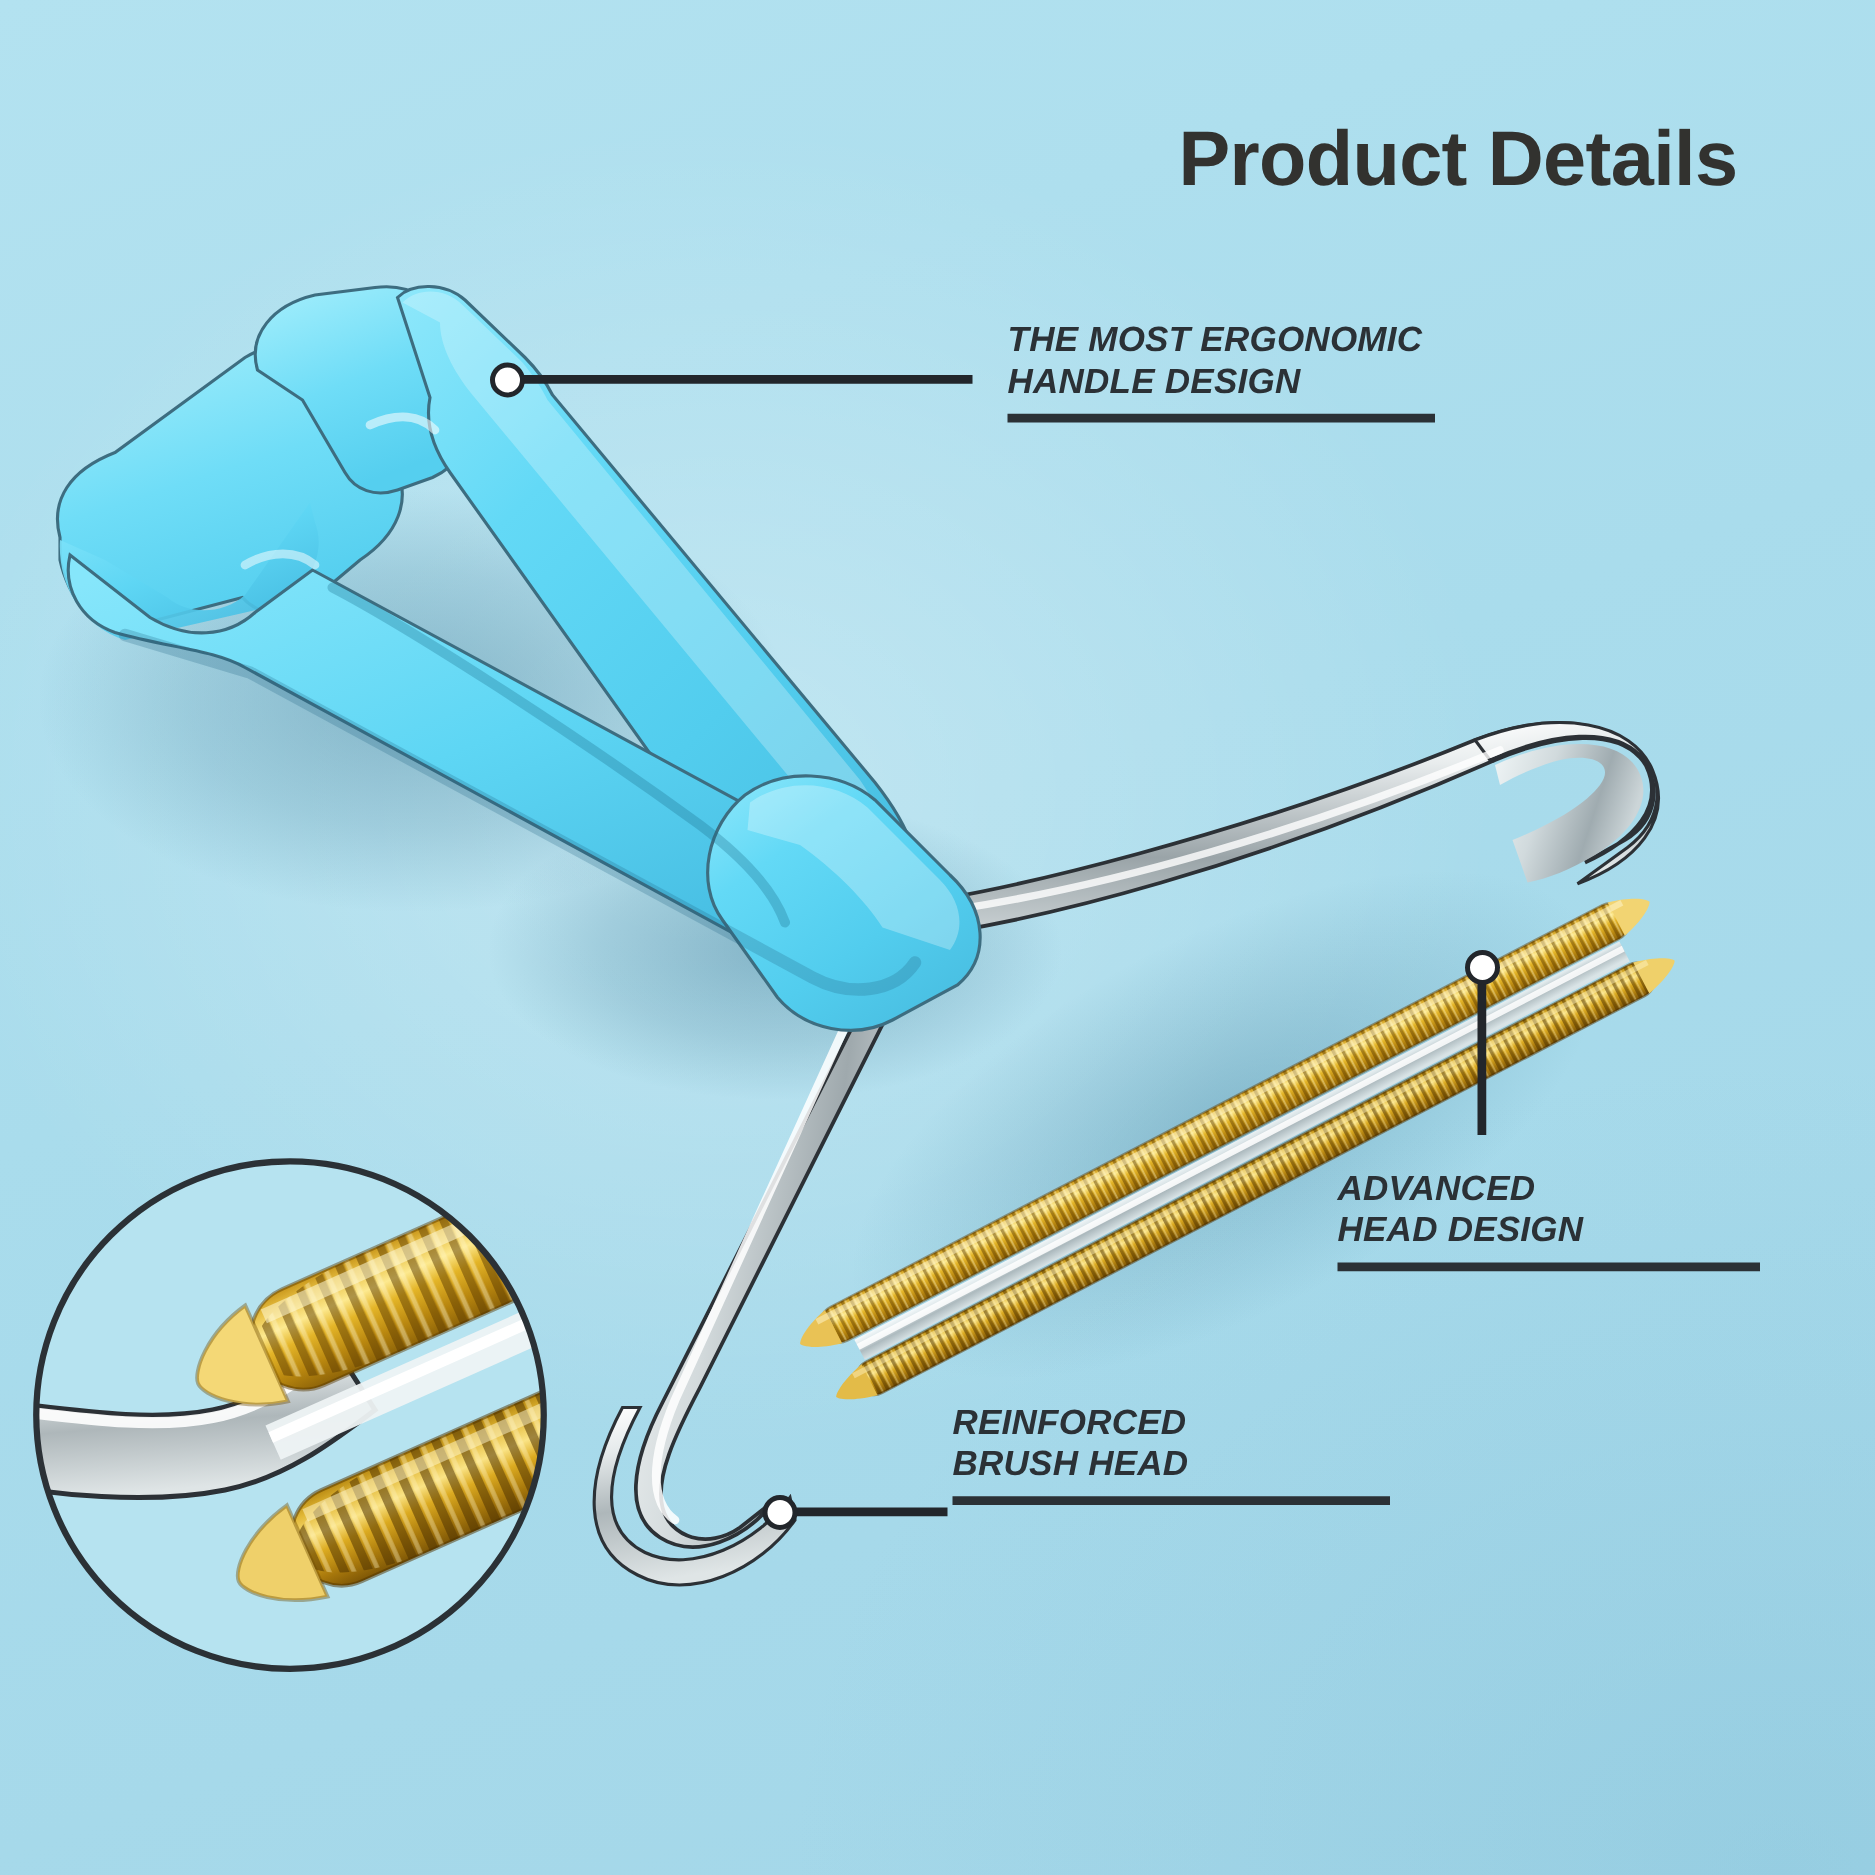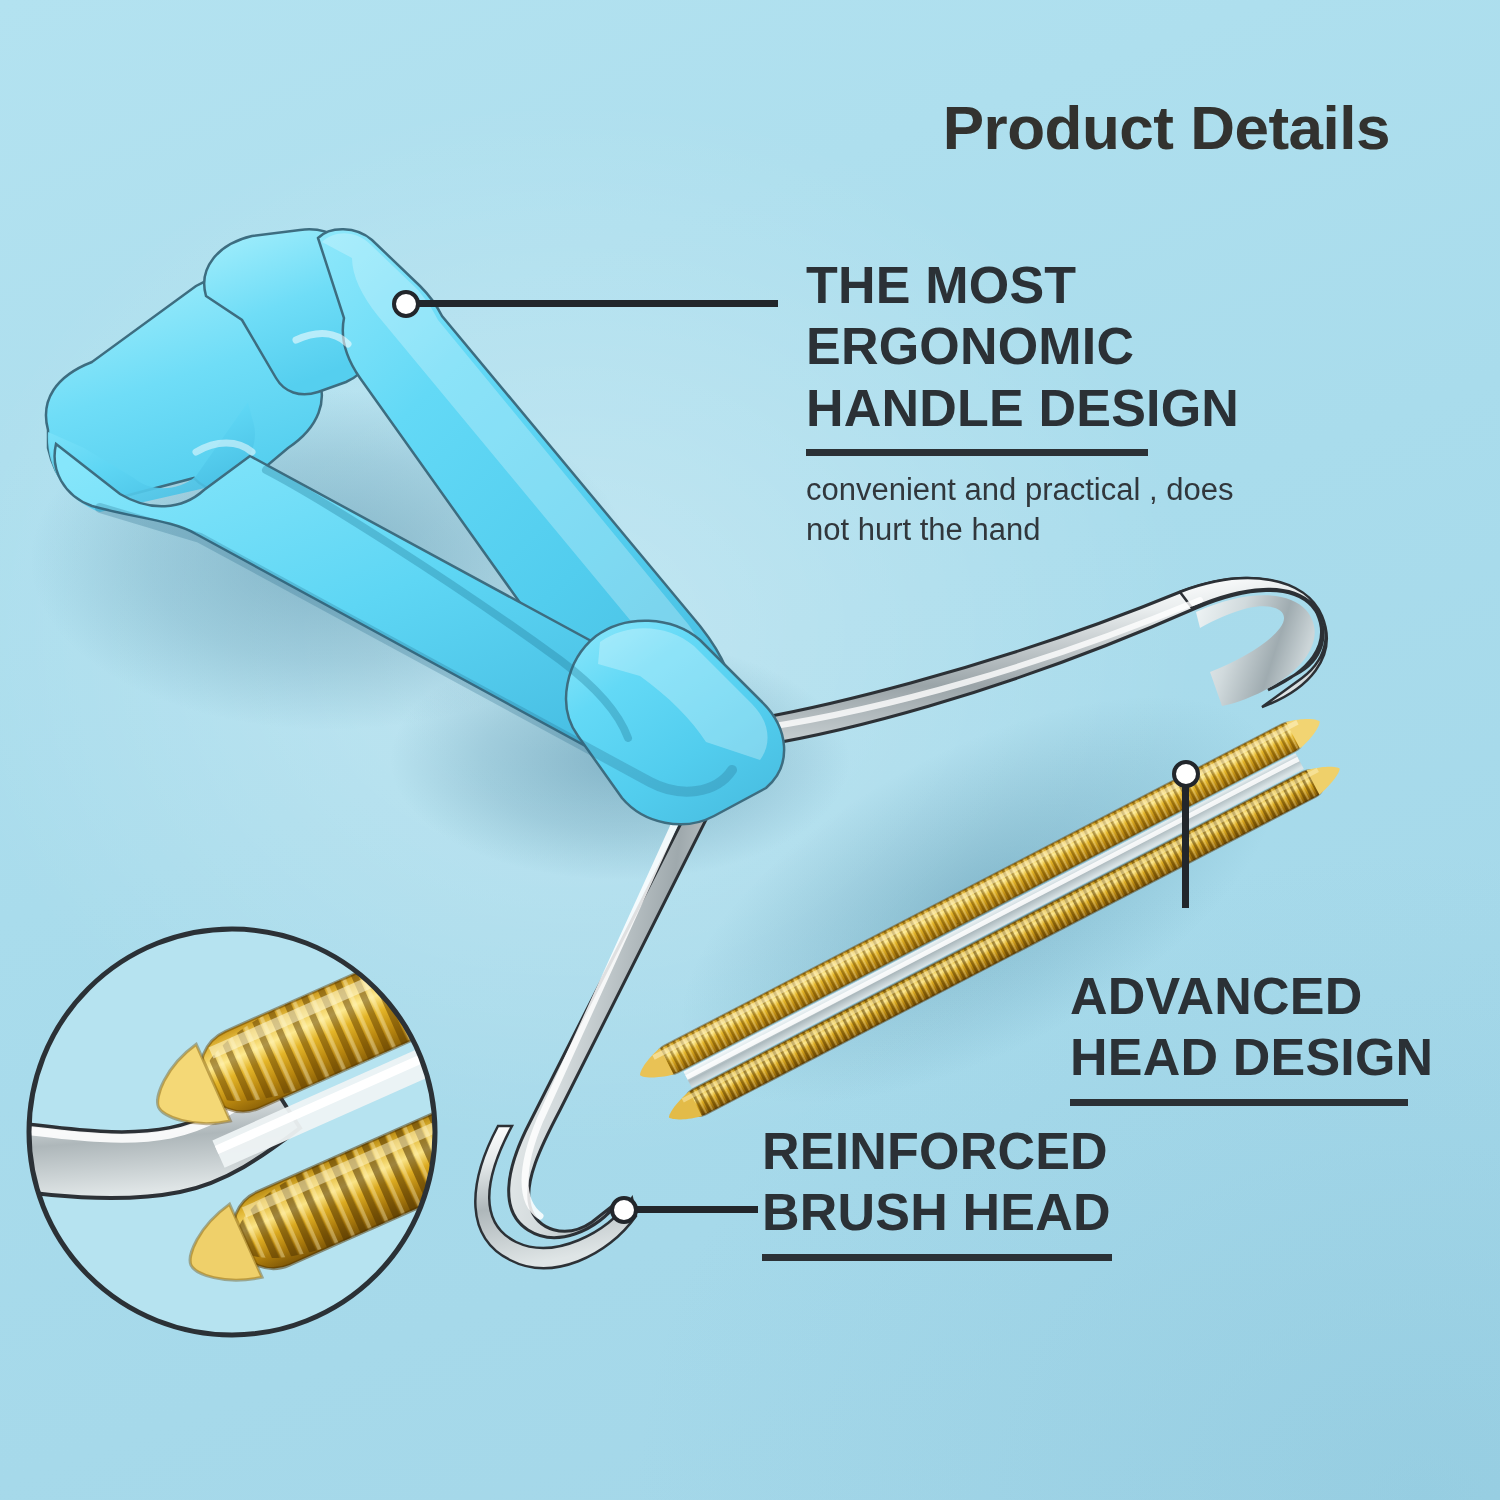--- a/index.html
+++ b/index.html
@@ -39,44 +39,45 @@
     width: 630px;
     text-align: right;
     font-size: 62px;
     font-weight: 700;
     letter-spacing: -0.5px;
     color: #32322f;
   }
 
   .callout { position: absolute; }
   .callout-heading {
-    font-size: 52px;
+    font-size: 28px;
     font-weight: 700;
     line-height: 1.18;
     letter-spacing: 0.2px;
     color: #2b3136;
     white-space: pre-line;
+    font-style: italic;
   }
   .callout-rule {
     height: 7px;
     background: #2b3136;
     margin-top: 10px;
   }
   .callout-body {
     margin-top: 14px;
     font-size: 31px;
     line-height: 1.30;
     color: #31373c;
     white-space: pre-line;
   }
 
   #callout-1 { left: 806px; top: 255px; width: 600px; }
   #callout-1 .callout-rule { width: 342px; }
 
-  #callout-2 { left: 1070px; top: 966px; width: 420px; }
+  #callout-2 { left: 1070px; top: 934px; width: 420px; }
   #callout-2 .callout-rule { width: 338px; }
 
   #callout-3 { left: 762px; top: 1121px; width: 520px; }
   #callout-3 .callout-rule { width: 350px; }
 
   
   .leader-line {
     position: absolute;
     background: #22262b;
   }
@@ -425,22 +426,20 @@
 
   <div id="page-title">Product Details</div>
 
   <div class="leader-line" id="leader-1-line"></div>
   <div class="leader-dot" id="leader-1-dot"></div>
 
   <div class="callout" id="callout-1">
     <div class="callout-heading">THE MOST ERGONOMIC
 HANDLE DESIGN</div>
     <div class="callout-rule"></div>
-    <div class="callout-body">convenient and practical , does
-not hurt the hand</div>
   </div>
 
   <div class="leader-line" id="leader-2-line"></div>
   <div class="leader-dot" id="leader-2-dot"></div>
 
   <div class="callout" id="callout-2">
     <div class="callout-heading">ADVANCED
 HEAD DESIGN</div>
     <div class="callout-rule"></div>
   </div>

